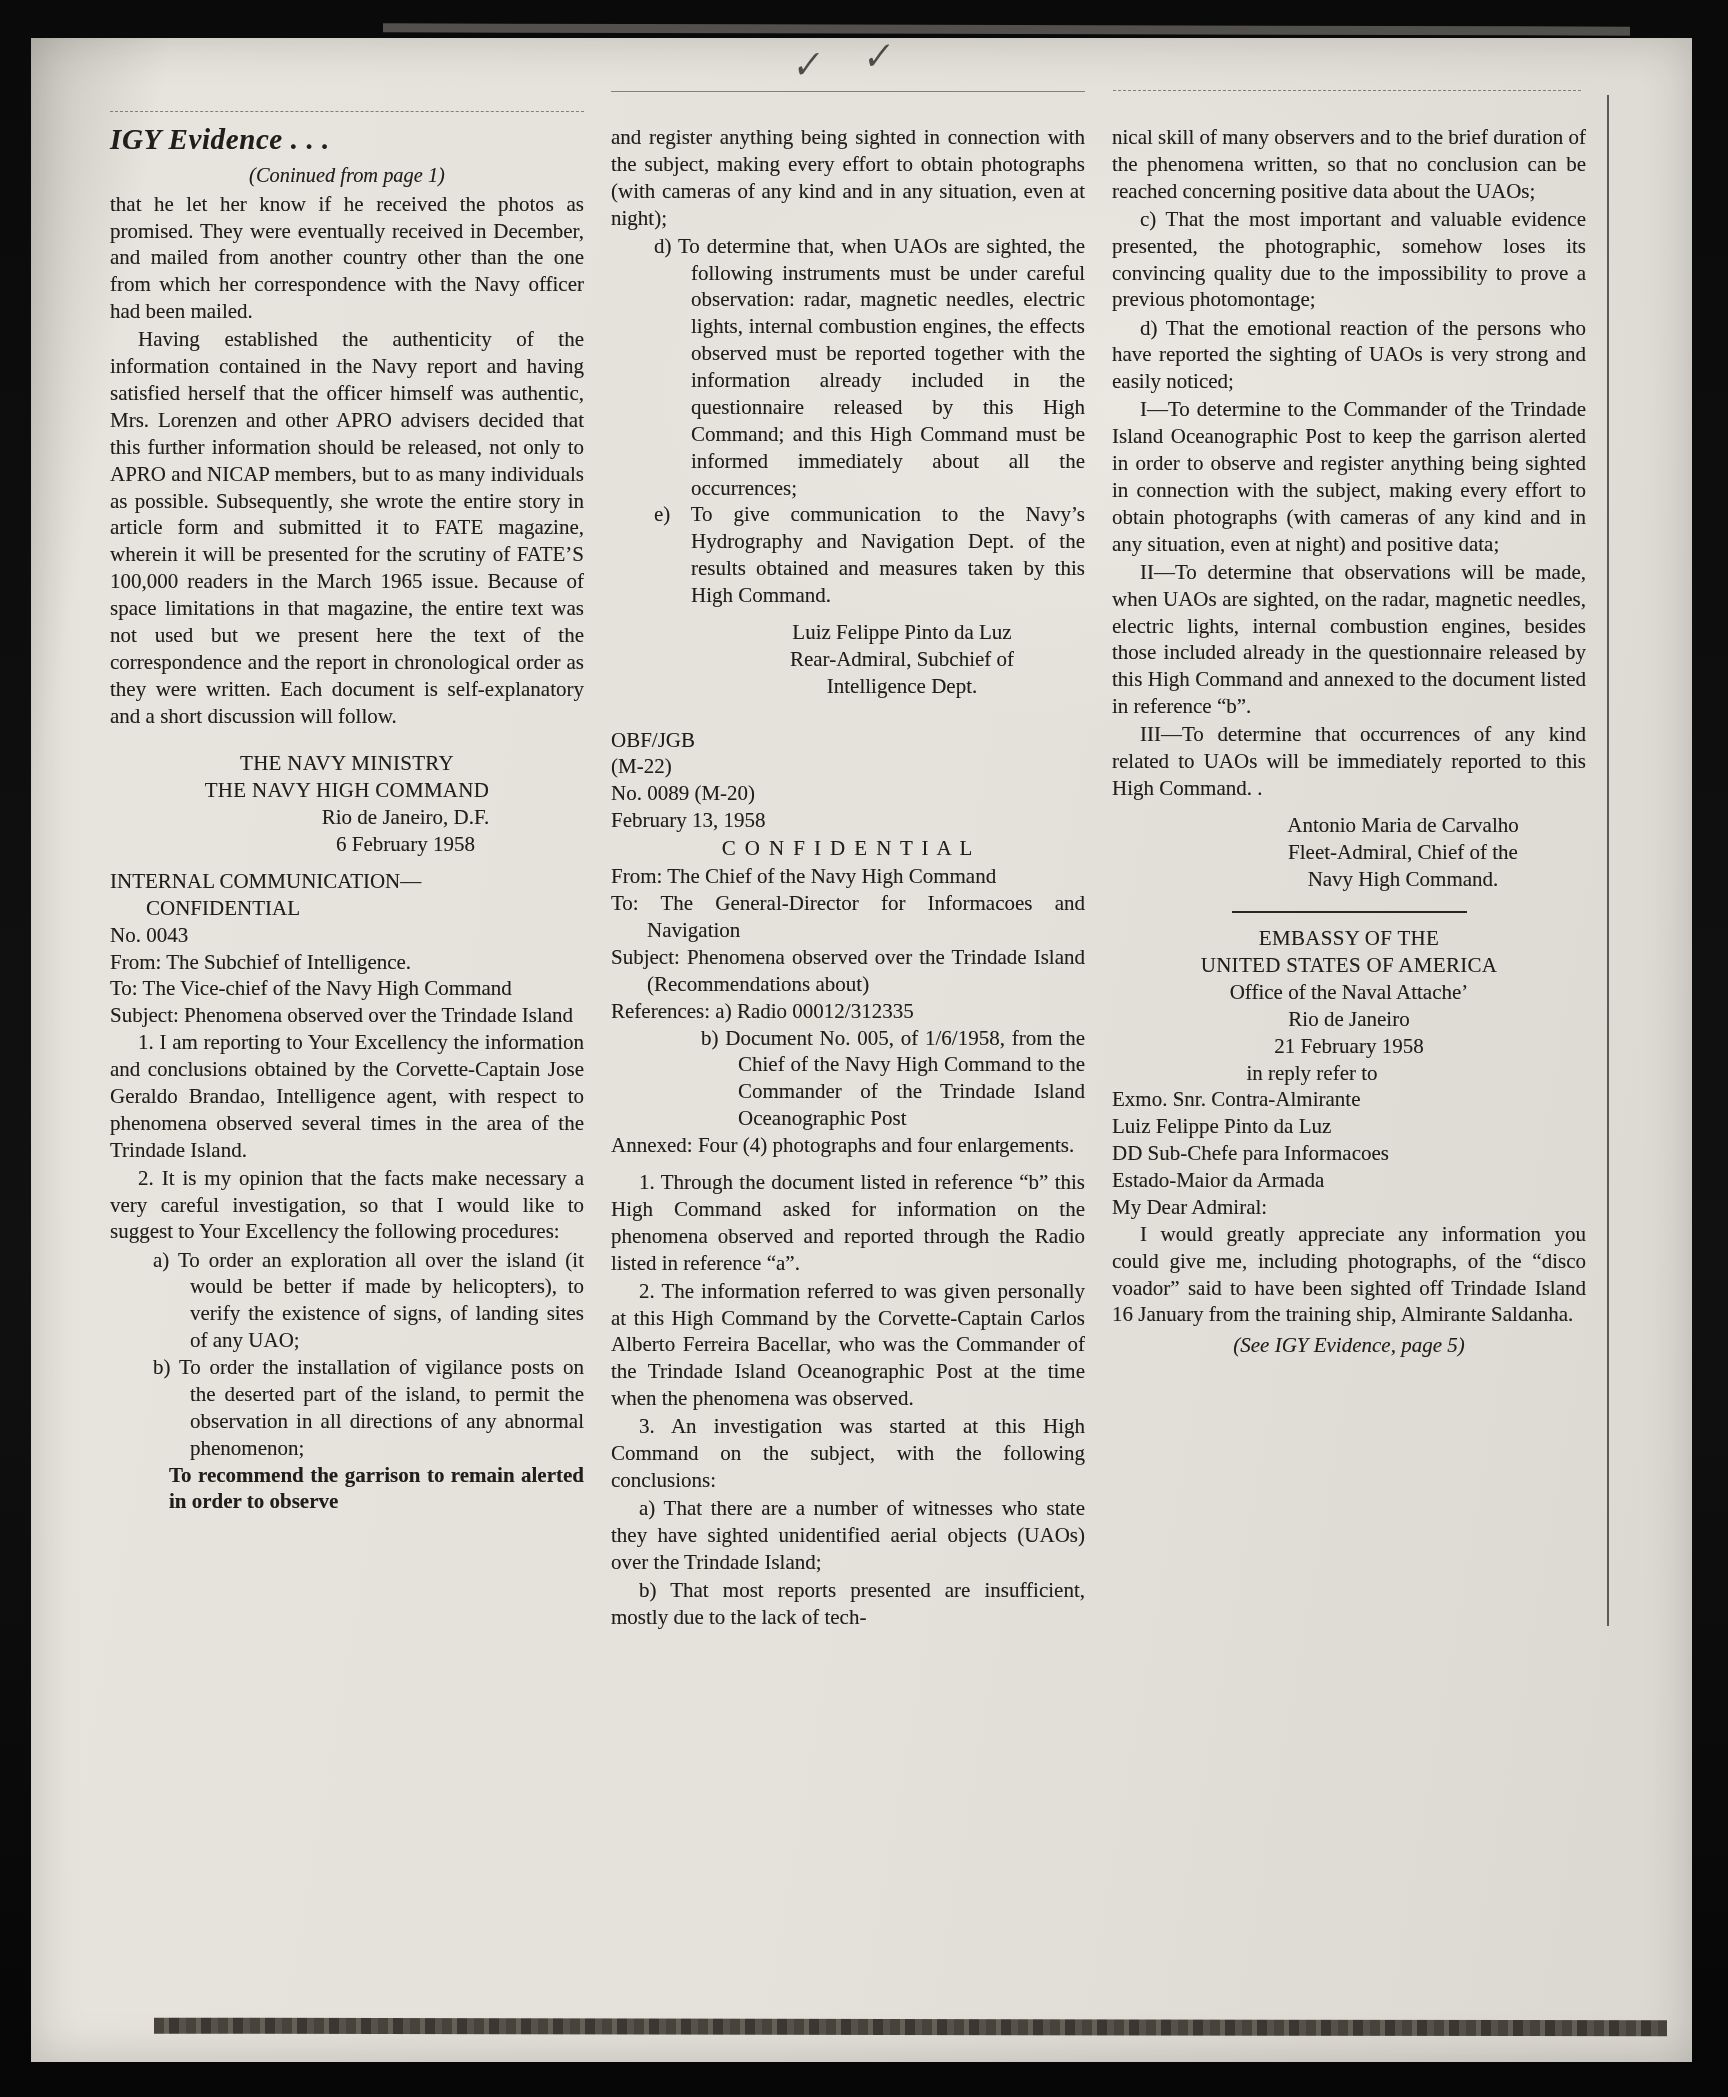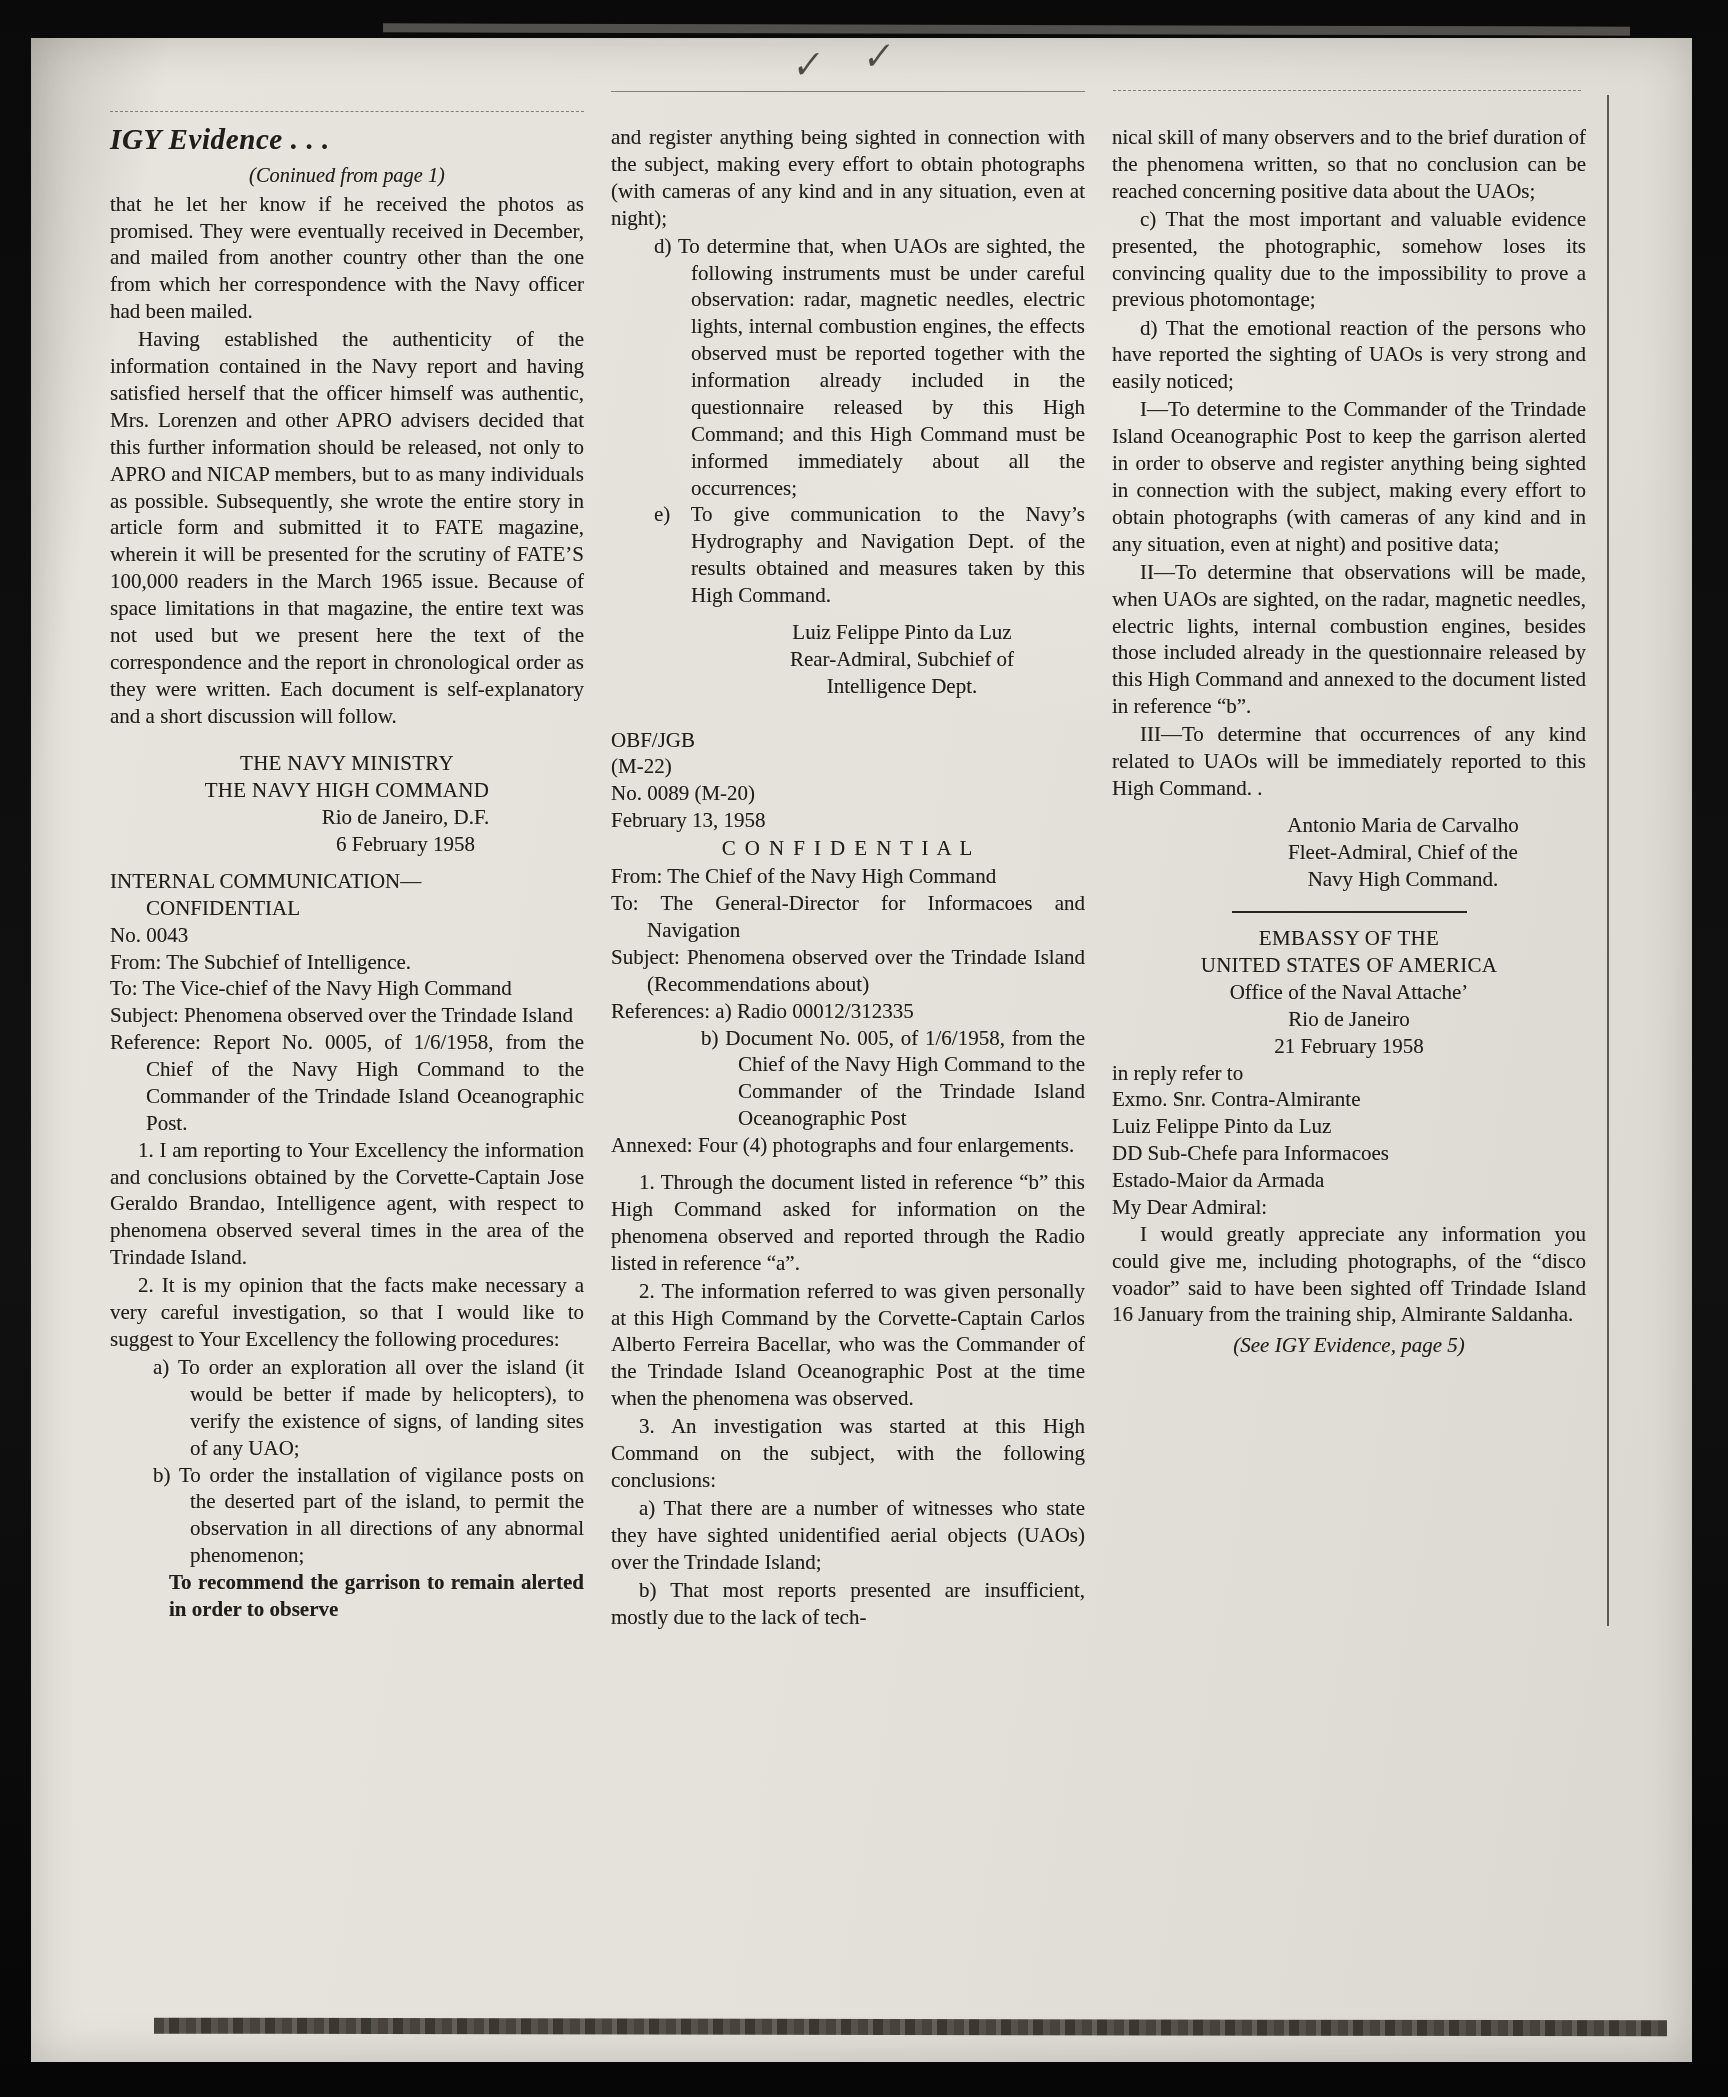--- a/index.html
+++ b/index.html
@@ -34,21 +34,21 @@
   .item-deep{padding-left:127px;text-indent:-37px;margin:0;}
   .annex{padding-left:105px;text-indent:-105px;margin:0;}
   .sig{text-align:center;padding-left:108px;text-indent:0;margin:0;}
   .shift-right{text-align:center;padding-left:117px;text-indent:0;margin:0;}
   .block-gap{margin-top:21px !important;}
   .gap-sm{margin-top:10px !important;}
   .gap-lg{margin-top:27px !important;}
   .docrow{display:flex;justify-content:flex-start;padding-right:8.6px;margin:0;flex-direction:column;}
   .docrow span{text-indent:0;}
   .classif{text-align:center;letter-spacing:1.9px;margin:1.2px 0;text-indent:0;}
-  .right-note{text-align:left;padding-right:74px;text-indent:0;margin:0;}
+  .right-note{text-align:center;padding-right:74px;text-indent:0;margin:0;}
   .addr{text-align:left;text-indent:0;margin:0;}
   .see{font-style:italic;text-align:center;text-indent:0;margin-top:3.7px;}
   .rule-short{width:235px;height:1.9px;background:#26251f;margin:18.5px auto 12.3px auto;}
 </style>
 </head>
 <body>
 
 <div class="stage">
   <div class="top-sliver"></div>
   <div class="paper">
@@ -70,21 +70,20 @@
         <div class="center caps">THE NAVY HIGH COMMAND</div>
         <div class="shift-right">Rio de Janeiro, D.F.</div>
         <div class="shift-right">6 February 1958</div>
 
         <div class="addr gap-sm">INTERNAL COMMUNICATION—</div>
         <div class="sub">CONFIDENTIAL</div>
         <div class="addr">No. 0043</div>
         <div class="hang">From: The Subchief of Intelligence.</div>
         <div class="hang">To: The Vice-chief of the Navy High Command</div>
         <div class="hang">Subject: Phenomena observed over the Trindade Island</div>
-        <div class="hang">Reference: Report No. 0005, of 1/6/1958, from the Chief of the Navy High Command to the Commander of the Trindade Island Oceanographic Post.</div>
 
         <p>1. I am reporting to Your Excellency the information and conclusions obtained by the Corvette-Captain Jose Geraldo Brandao, Intelligence agent, with respect to phenomena observed several times in the area of the Trindade Island.</p>
         <p>2. It is my opinion that the facts make necessary a very careful investigation, so that I would like to suggest to Your Excellency the following procedures:</p>
         <div class="item">a) To order an exploration all over the island (it would be better if made by helicopters), to verify the existence of signs, of landing sites of any UAO;</div>
         <div class="item">b) To order the installation of vigilance posts on the deserted part of the island, to permit the observation in all directions of any abnormal phenomenon;</div>
         <div class="item-plain">To recommend the garrison to remain alerted in order to observe</div>
       </div>
 
       <div class="col">
         <p class="first">and register anything being sighted in connection with the subject, making every effort to obtain photographs (with cameras of any kind and in any situation, even at night);</p>

